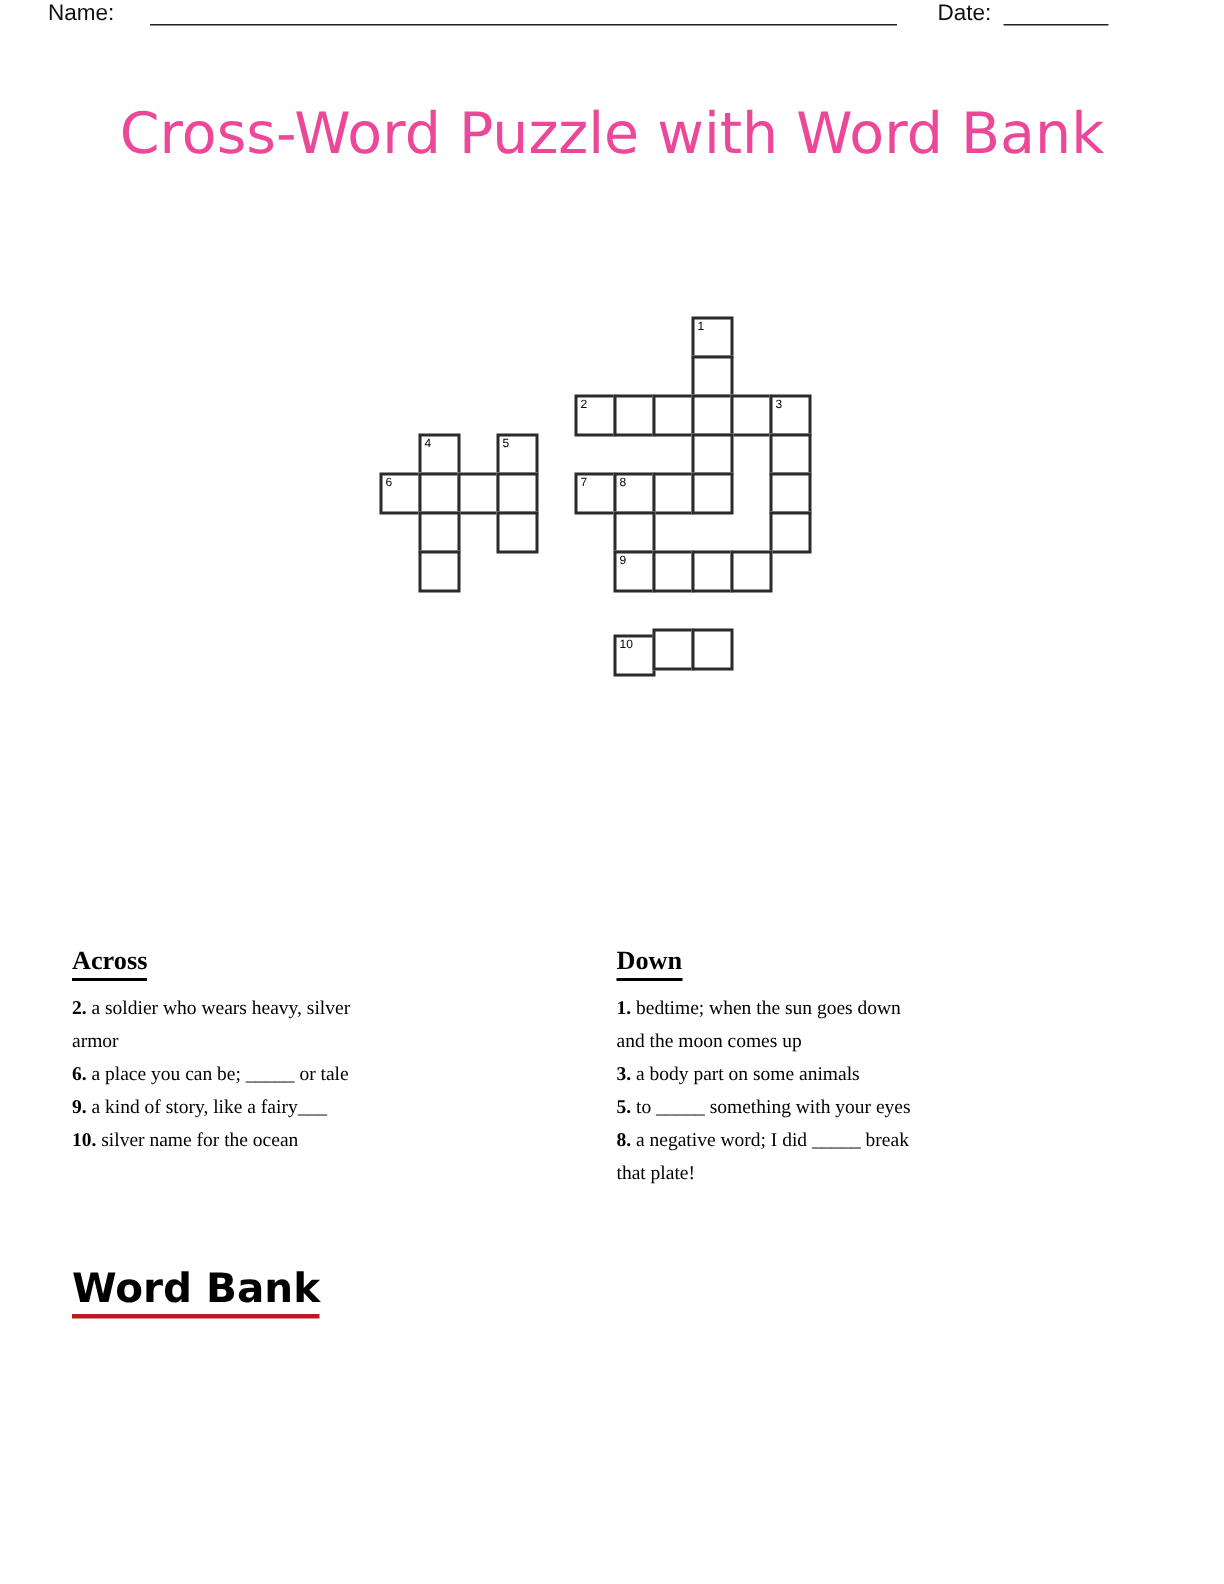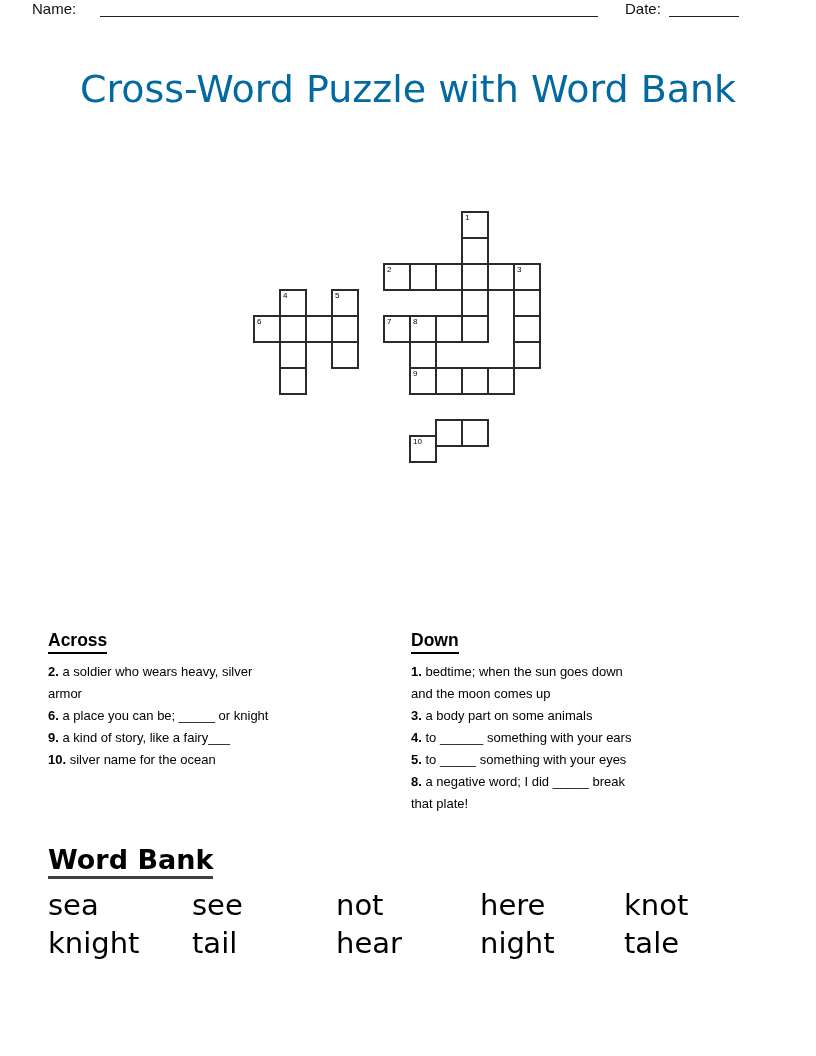--- a/index.html
+++ b/index.html
@@ -13,52 +13,52 @@
   .toplabel{position:absolute;font-size:15px;line-height:18px;color:#111;}
   #name-label{left:32px;top:0px;}
   #date-label{left:625px;top:0px;}
   .writeline{position:absolute;border-bottom:1.5px solid #222;height:16px;}
   #name-line{left:100px;top:0px;width:498px;}
   #date-line{left:669px;top:0px;width:70px;}
 
   
   .title{
     position:absolute;left:0;right:0;top:41px;text-align:center;
-    font-family:"DejaVu Sans",sans-serif;font-size:38px;line-height:47px;font-weight:400;color:#0369a1;
+    font-family:"DejaVu Sans",sans-serif;font-size:38px;line-height:47px;font-weight:400;color:#ec4899;
   }
 
   
   #grid{position:absolute;left:253px;top:211px;width:290px;height:238px;}
   .cell{
     position:absolute;width:28px;height:28px;box-sizing:border-box;
     border:2px solid #2b2b2b;background:#fff;
   }
   .cellnum{
     position:absolute;left:2px;top:0px;font-size:8px;line-height:9px;
     font-family:"Liberation Sans",sans-serif;color:#000;
   }
 
   
-  .clues{position:absolute;font-family:Liberation Sans, sans-serif;}
+  .clues{position:absolute;font-family:Liberation Serif, serif;}
   #across-section{left:48px;top:630px;width:360px;}
   #down-section{left:411px;top:630px;width:372px;}
   .clue-header{height:25px;}
   .clue-header span{
     display:inline-block;font-size:17.5px;line-height:21px;font-weight:bold;
     border-bottom:2px solid #000;padding-bottom:1px;
   }
   .clue-list{margin-top:6px;}
   .clue{font-size:13px;line-height:22px;white-space:pre-line;}
   .clue b{font-weight:bold;}
 
   
   #wordbank{position:absolute;left:48px;top:845px;font-family:"DejaVu Sans",sans-serif;}
   .wb-header span{
     display:inline-block;font-size:27px;line-height:30px;font-weight:bold;
-    border-bottom:3px solid #404040;padding-bottom:1px;
+    border-bottom:3px solid #b91c1c;padding-bottom:1px;
   }
   #wb-words{
     margin-top:7px;display:grid;grid-template-columns:repeat(5,144px);
     font-size:29px;line-height:38px;
   }
 </style>
 </head>
 <body>
 
 <div class="page">
@@ -112,66 +112,53 @@
       <div class="cell" style="left: 78px; top: 130px;"></div>
       <div class="cell" style="left: 156px; top: 130px;"></div>
       <div class="cell" style="left: 260px; top: 130px;"></div>
       <div class="cell" style="left: 26px; top: 156px;"></div>
       <div class="cell" style="left: 156px; top: 156px;">
         <span class="cellnum">9</span>
       </div>
       <div class="cell" style="left: 182px; top: 156px;"></div>
       <div class="cell" style="left: 208px; top: 156px;"></div>
       <div class="cell" style="left: 234px; top: 156px;"></div>
-      <div class="cell" style="left: 156px; top: 224px; text-align: right;">
+      <div class="cell" style="left: 156px; top: 212px; text-align: right;">
         <span class="cellnum">10</span>
       </div>
       <div class="cell" style="left: 182px; top: 208px;"></div>
       <div class="cell" style="left: 208px; top: 208px;"></div>
     </div>
 
   <div class="clues" id="across-section">
     <div class="clue-header">
       <span>Across</span>
     </div>
     <div class="clue-list" id="across-list">
         <div class="clue"><b>2. </b><span>a soldier who wears heavy, silver
 armor</span></div>
-        <div class="clue"><b>6. </b><span>a place you can be; _____ or knight</span></div>
+        <div class="clue"><b>6. </b><span>a place you can be; _____ or tale</span></div>
         <div class="clue"><b>9. </b><span>a kind of story, like a fairy___</span></div>
         <div class="clue"><b>10. </b><span>silver name for the ocean</span></div>
       </div>
   </div>
 
   <div class="clues" id="down-section">
     <div class="clue-header">
       <span>Down</span>
     </div>
     <div class="clue-list" id="down-list">
         <div class="clue"><b>1. </b><span>bedtime; when the sun goes down
 and the moon comes up</span></div>
         <div class="clue"><b>3. </b><span>a body part on some animals</span></div>
-        <div class="clue"><b>4. </b><span>to ______ something with your ears</span></div>
         <div class="clue"><b>5. </b><span>to _____ something with your eyes</span></div>
         <div class="clue"><b>8. </b><span>a negative word; I did _____ break
 that plate!</span></div>
       </div>
   </div>
 
   <div id="wordbank">
     <div class="wb-header">
       <span>Word Bank</span>
     </div>
-    <div id="wb-words">
-        <div>sea</div>
-        <div>see</div>
-        <div>not</div>
-        <div>here</div>
-        <div>knot</div>
-        <div>knight</div>
-        <div>tail</div>
-        <div>hear</div>
-        <div>night</div>
-        <div>tale</div>
-      </div>
   </div>
 
 </div>
 
 </body></html>

